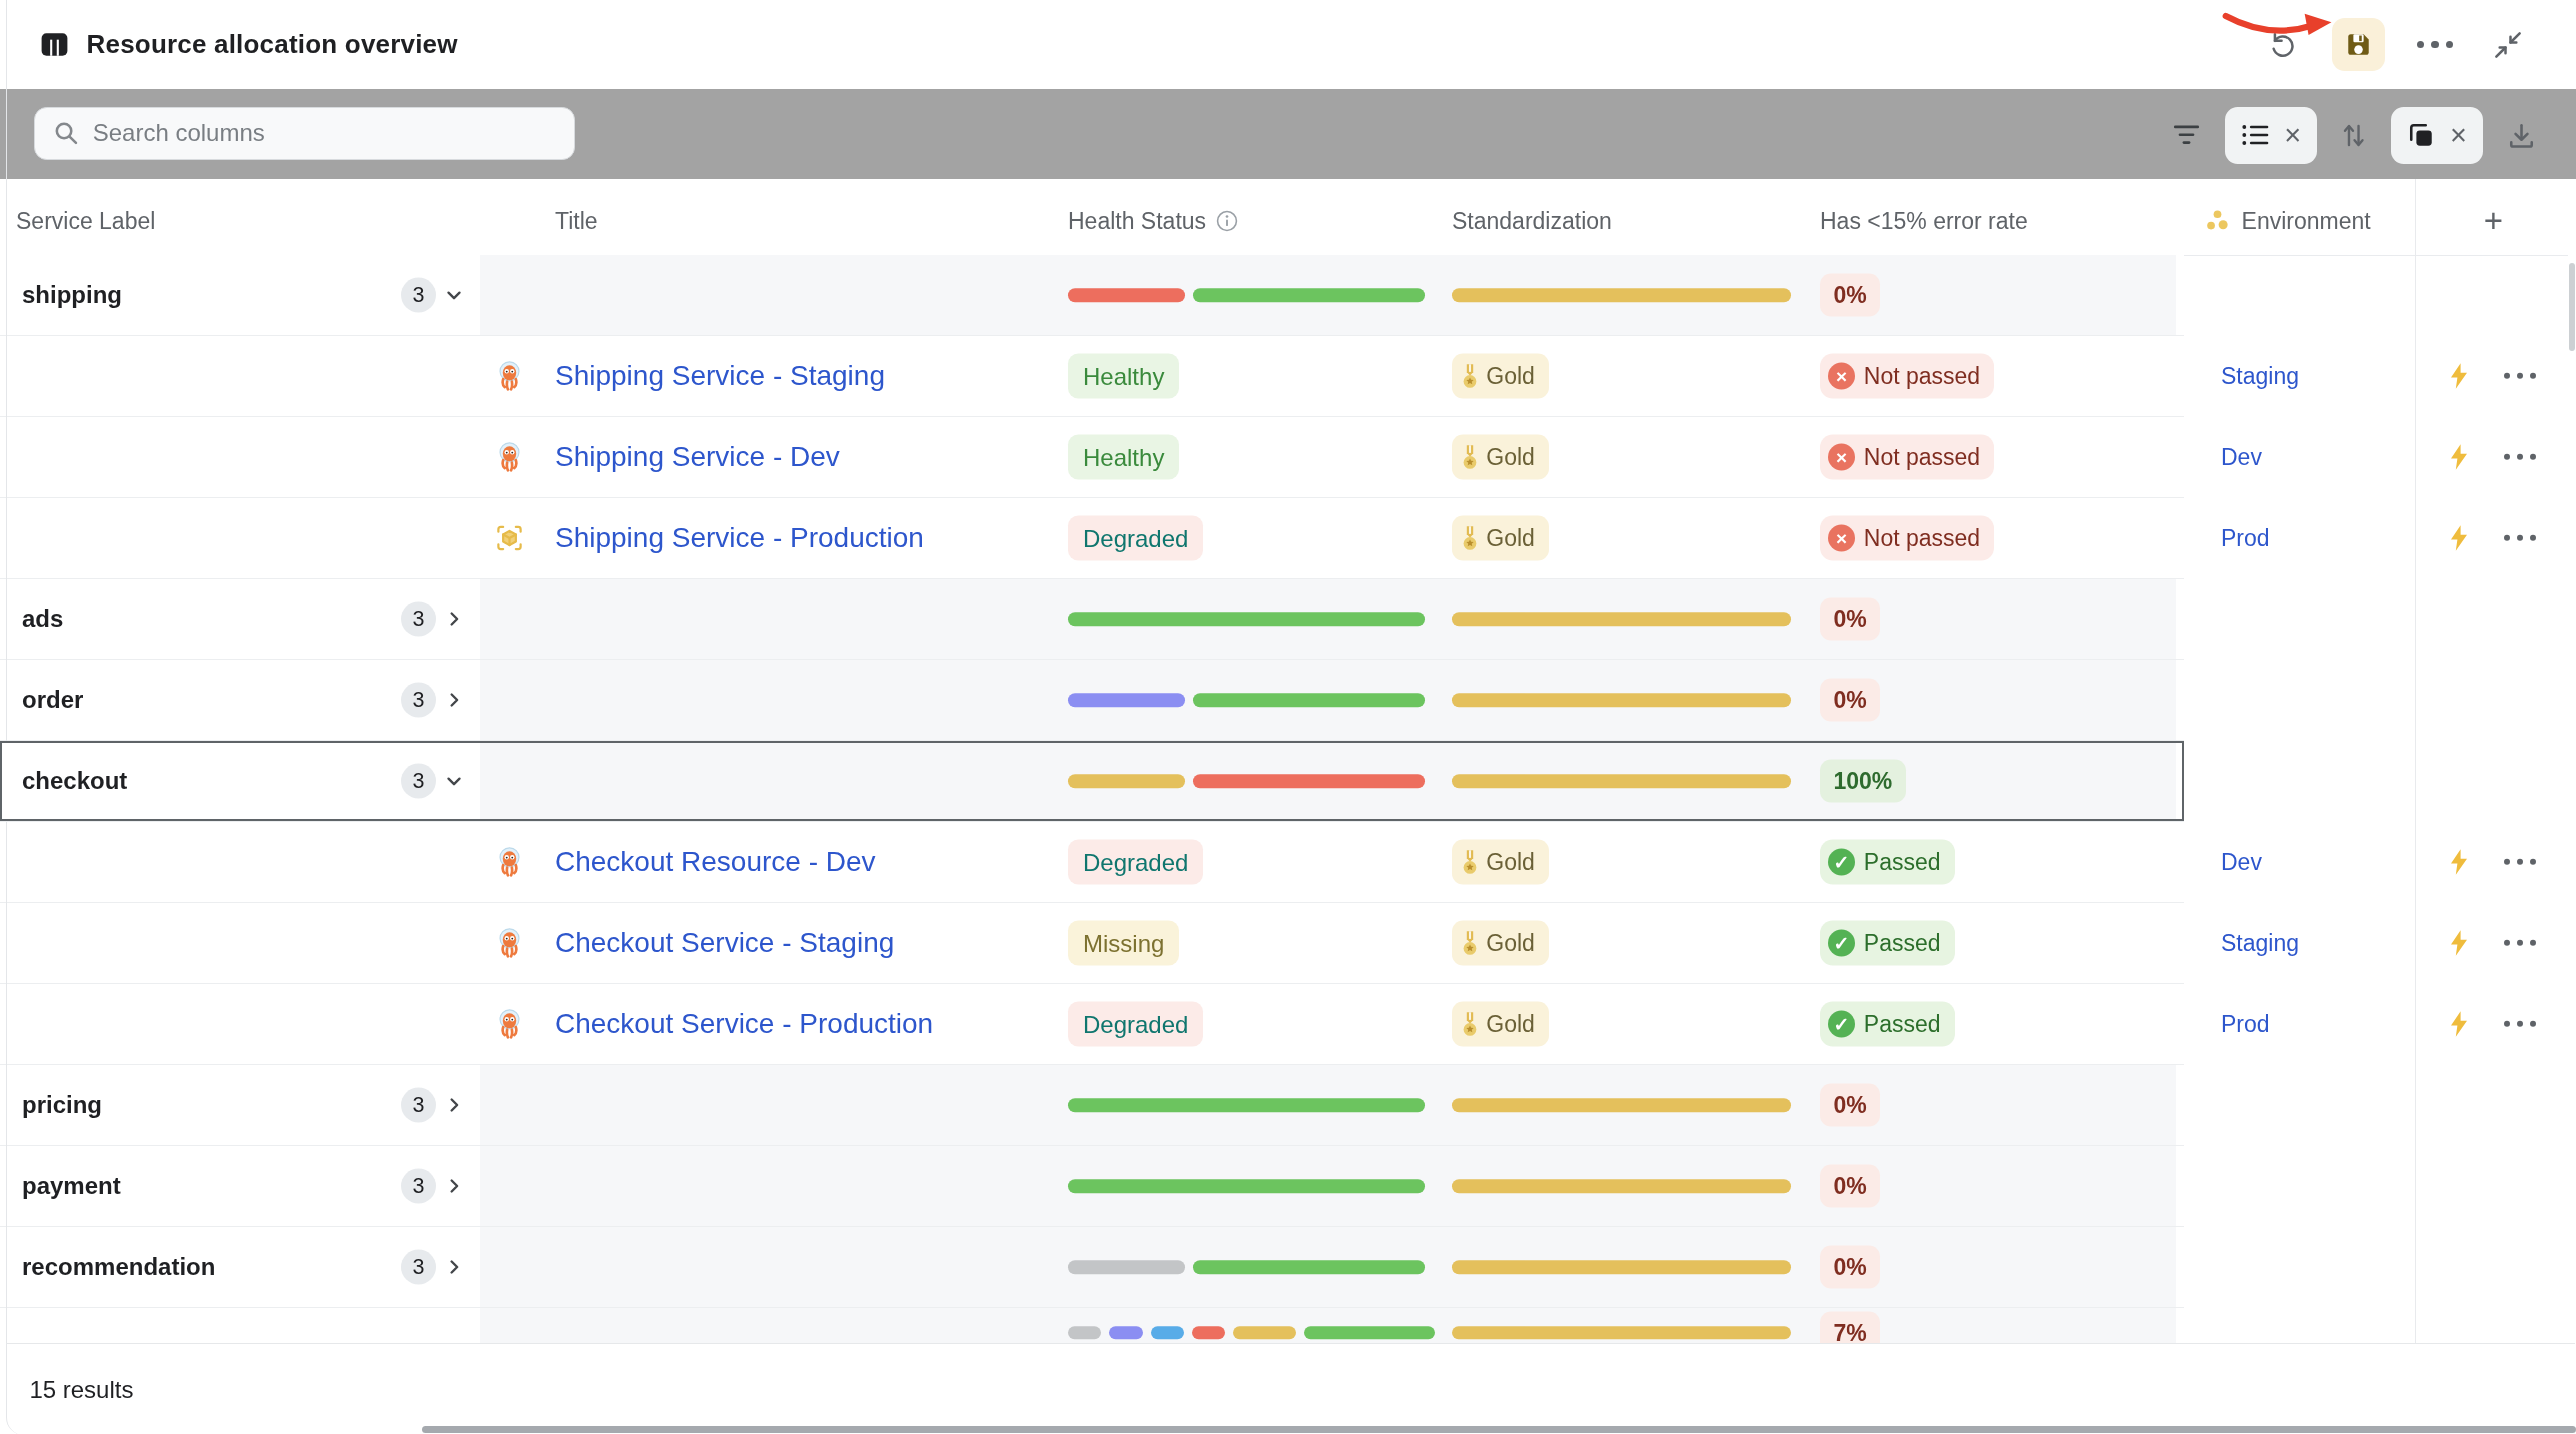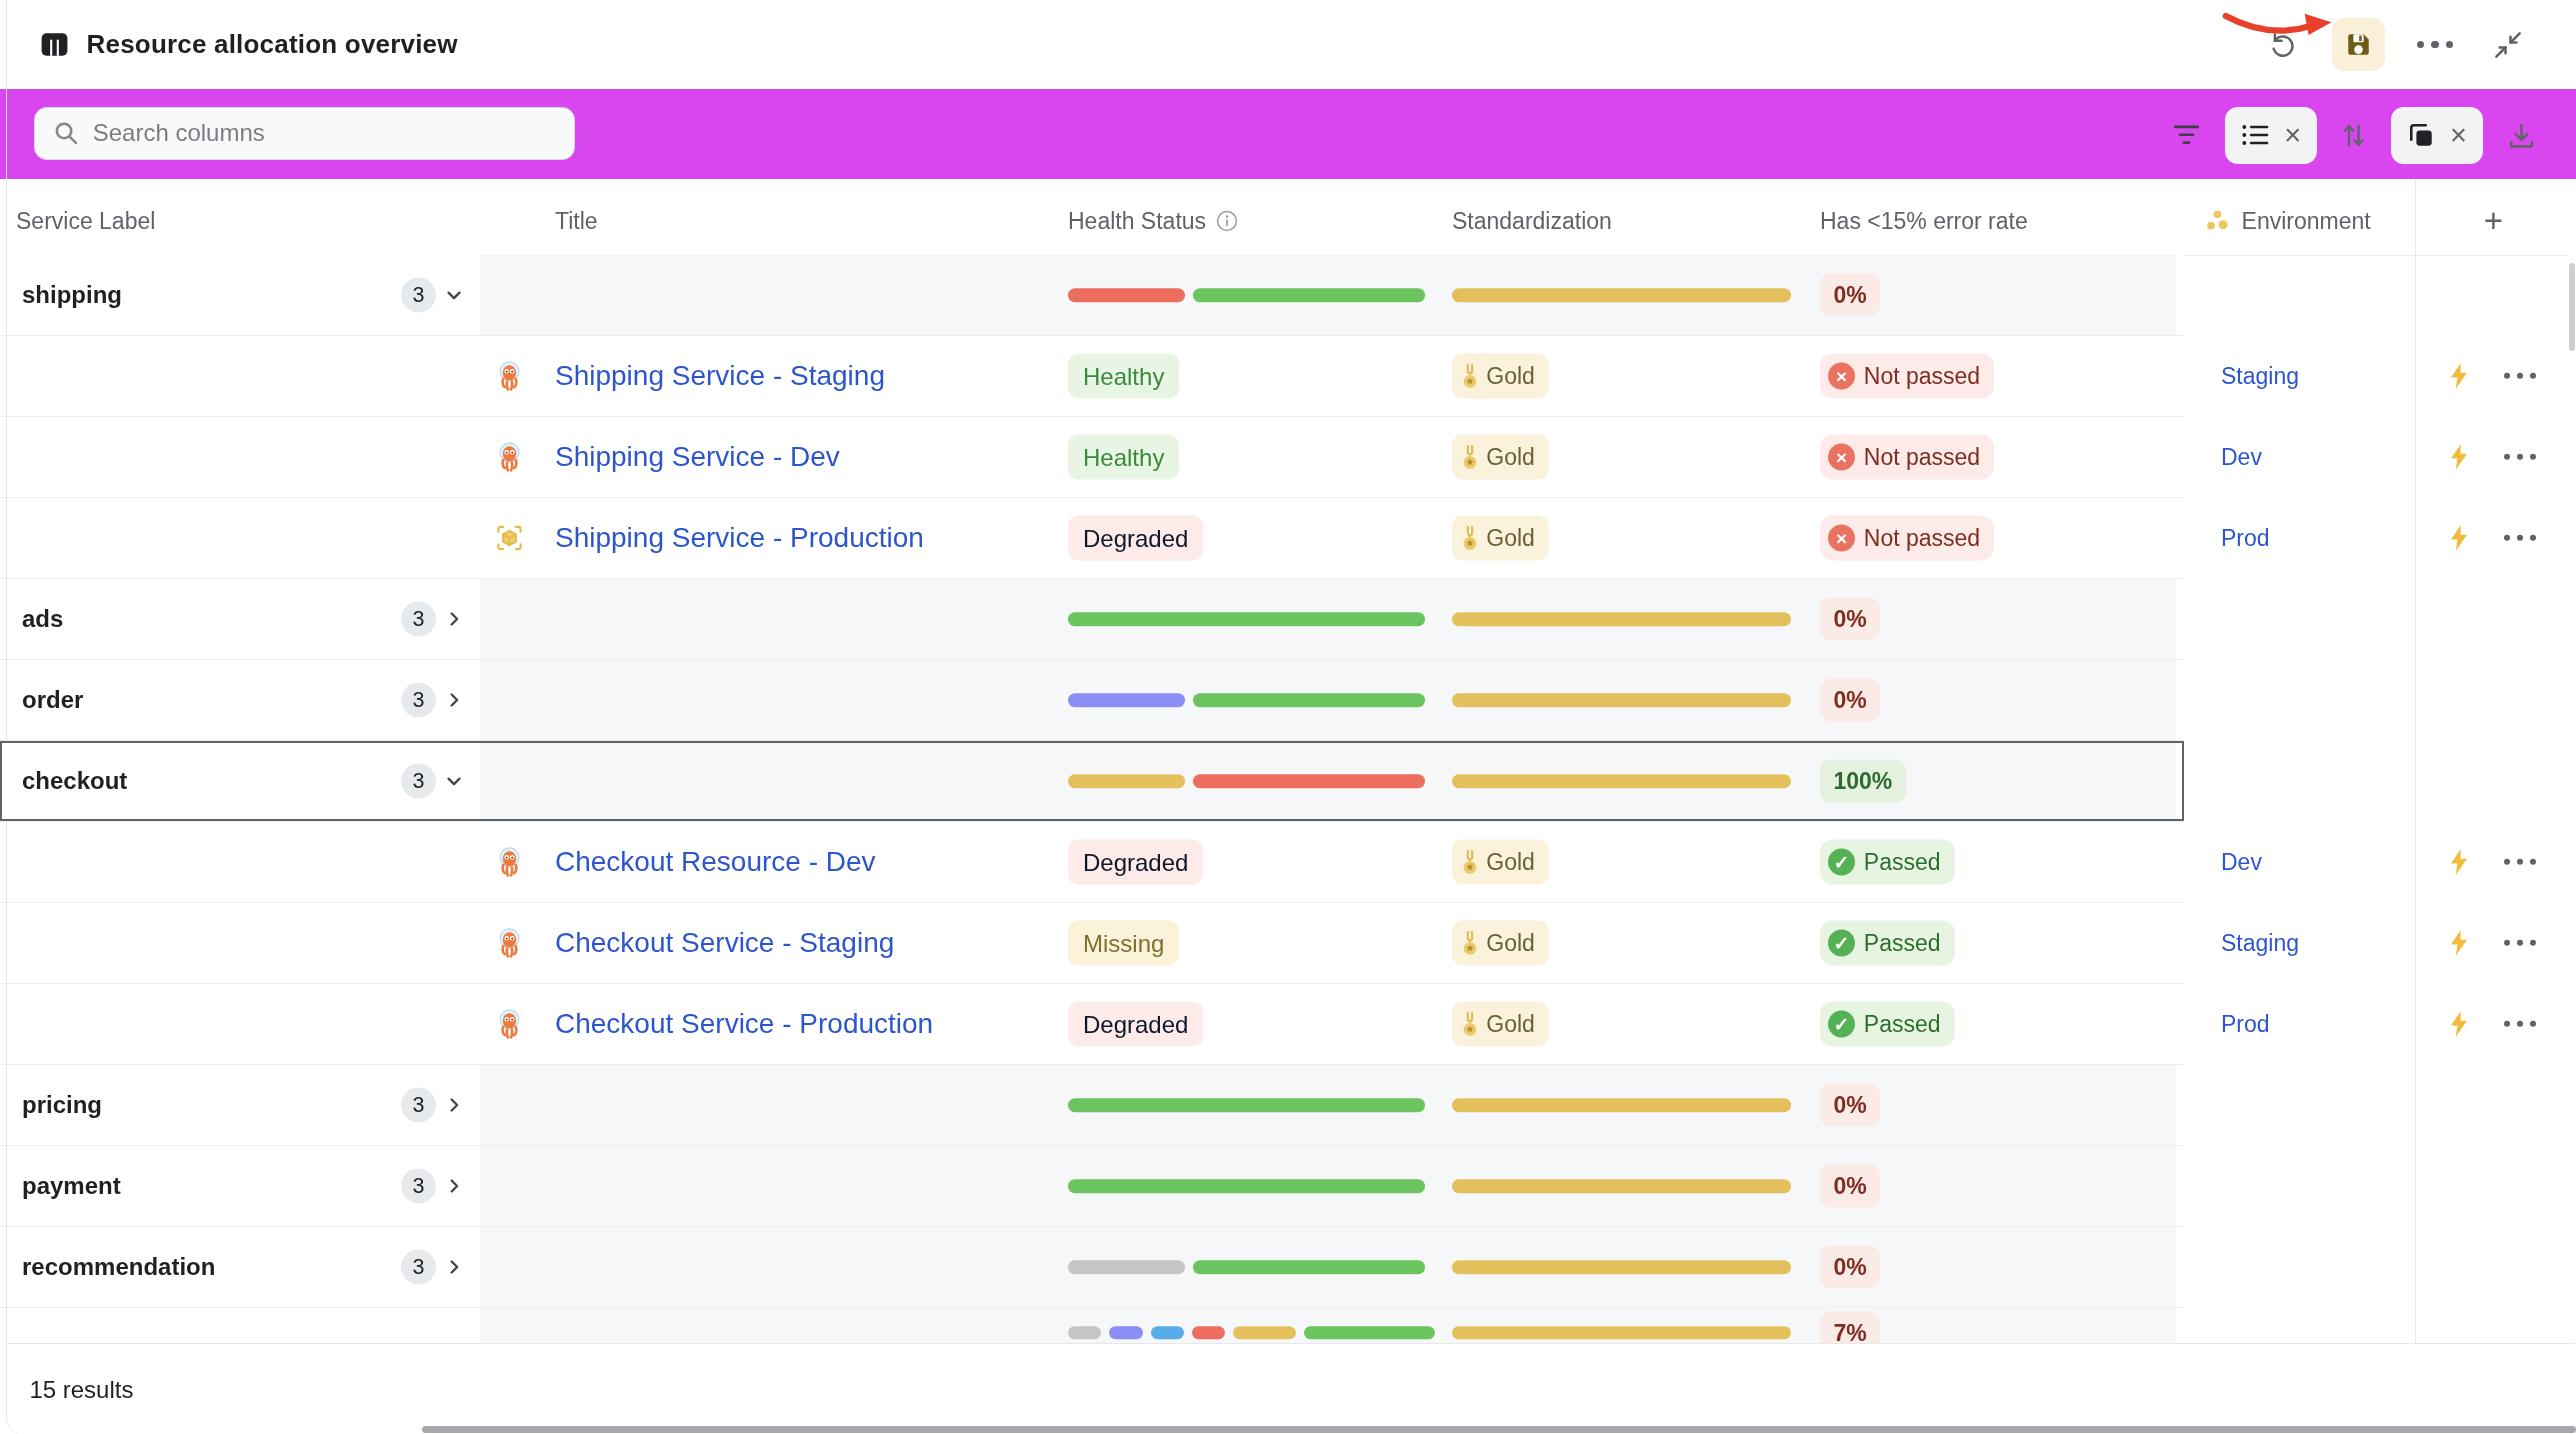--- a/index.html
+++ b/index.html
@@ -16,21 +16,21 @@
   .hdr-title-wrap{position:absolute;left:40px;top:0;height:89px;display:flex;align-items:center;gap:17.5px;}
   .hdr-title{font-size:26px;font-weight:700;color:#1f2023;letter-spacing:0.2px;}
   .hdr-actions{position:absolute;right:45px;top:0;height:89px;display:flex;align-items:center;gap:27px;}
   .hbtn{display:flex;align-items:center;justify-content:center;width:46px;height:46px;border-radius:11px;cursor:pointer;}
   .hbtn.save{background:#faf0d9;width:53px;height:53px;border-radius:12.7px;}
   .dots3{display:flex;gap:7.2px;}
   .dots3 .dot{width:7.2px;height:7.2px;border-radius:50%;background:#5f6368;}
   .annotation-arrow{position:absolute;left:2219px;top:4.8px;z-index:9;pointer-events:none;}
 
   
-  .toolbar{position:absolute;left:0;top:89px;width:2576px;height:90px;background:#d946ef;}
+  .toolbar{position:absolute;left:0;top:89px;width:2576px;height:90px;background:#a3a3a3;}
   .search-box{position:absolute;left:34px;top:17.5px;width:541px;height:53px;border:1.6px solid #d8dbde;border-radius:12.7px;
     background:#f8f9fa;display:flex;align-items:center;padding:0 0 0 17.5px;box-sizing:border-box;gap:12.7px;}
   .search-box input{border:none;outline:none;background:transparent;font-family:"Liberation Sans",sans-serif;
     font-size:24px;color:#3c4043;width:414px;}
   .search-box input::placeholder{color:#797e83;}
   .tool-icons{position:absolute;right:40px;top:17.5px;height:57px;display:flex;align-items:center;gap:24px;}
   .tbtn{display:flex;align-items:center;justify-content:center;cursor:pointer;}
   .tool-pill{height:57px;border-radius:12.7px;background:#f1f3f4;display:flex;align-items:center;gap:14.3px;padding:0 16px;}
   .xmark{font-size:29px;color:#5f6368;line-height:1;font-weight:400;cursor:pointer;}
 
@@ -60,21 +60,21 @@
     justify-content:center;font-size:23px;font-weight:700;}
   .err-badge.tone-red{background:#fbebe7;color:#7f2d20;}
   .err-badge.tone-green{background:#e4f1df;color:#2e6b2e;}
 
   .avatar{left:496px;}
   .svc-link{left:555px;font-size:28px;font-weight:500;color:#2d56cc;text-decoration:none;cursor:pointer;white-space:nowrap;}
   .env-link{left:2221px;font-size:23px;font-weight:500;color:#2d56cc;text-decoration:none;cursor:pointer;}
   .pill-badge{display:flex;align-items:center;white-space:nowrap;}
   .health-badge{left:1068px;height:45px;padding:0 15px;border-radius:10.3px;font-size:24px;font-weight:500;}
   .health-badge.tone-green{background:#e9f5e4;color:#3a8a3c;}
-  .health-badge.tone-red{background:#fcebe8;color:#0f172a;}
+  .health-badge.tone-red{background:#fcebe8;color:#0f766e;}
   .health-badge.tone-yellow{background:#faf3da;color:#7c7130;}
   .gold-badge{left:1452px;height:45px;padding:0 14.3px 0 10.3px;border-radius:11px;background:#faf2da;color:#6a6036;
     font-size:23px;gap:8px;}
   .check-badge{left:1820px;height:45px;padding:0 14.3px 0 8px;border-radius:12.7px;font-size:23px;font-weight:500;gap:8.8px;}
   .check-badge.tone-red{background:#fcebe8;color:#7f2d20;}
   .check-badge.tone-green{background:#e7f4e1;color:#2c6e2b;}
   .circle{width:27px;height:27px;border-radius:50%;display:flex;align-items:center;justify-content:center;
     color:#fff;font-size:19px;font-weight:700;line-height:1;}
   .c-red{background:#e97360;}
   .c-green{background:#54b254;}

